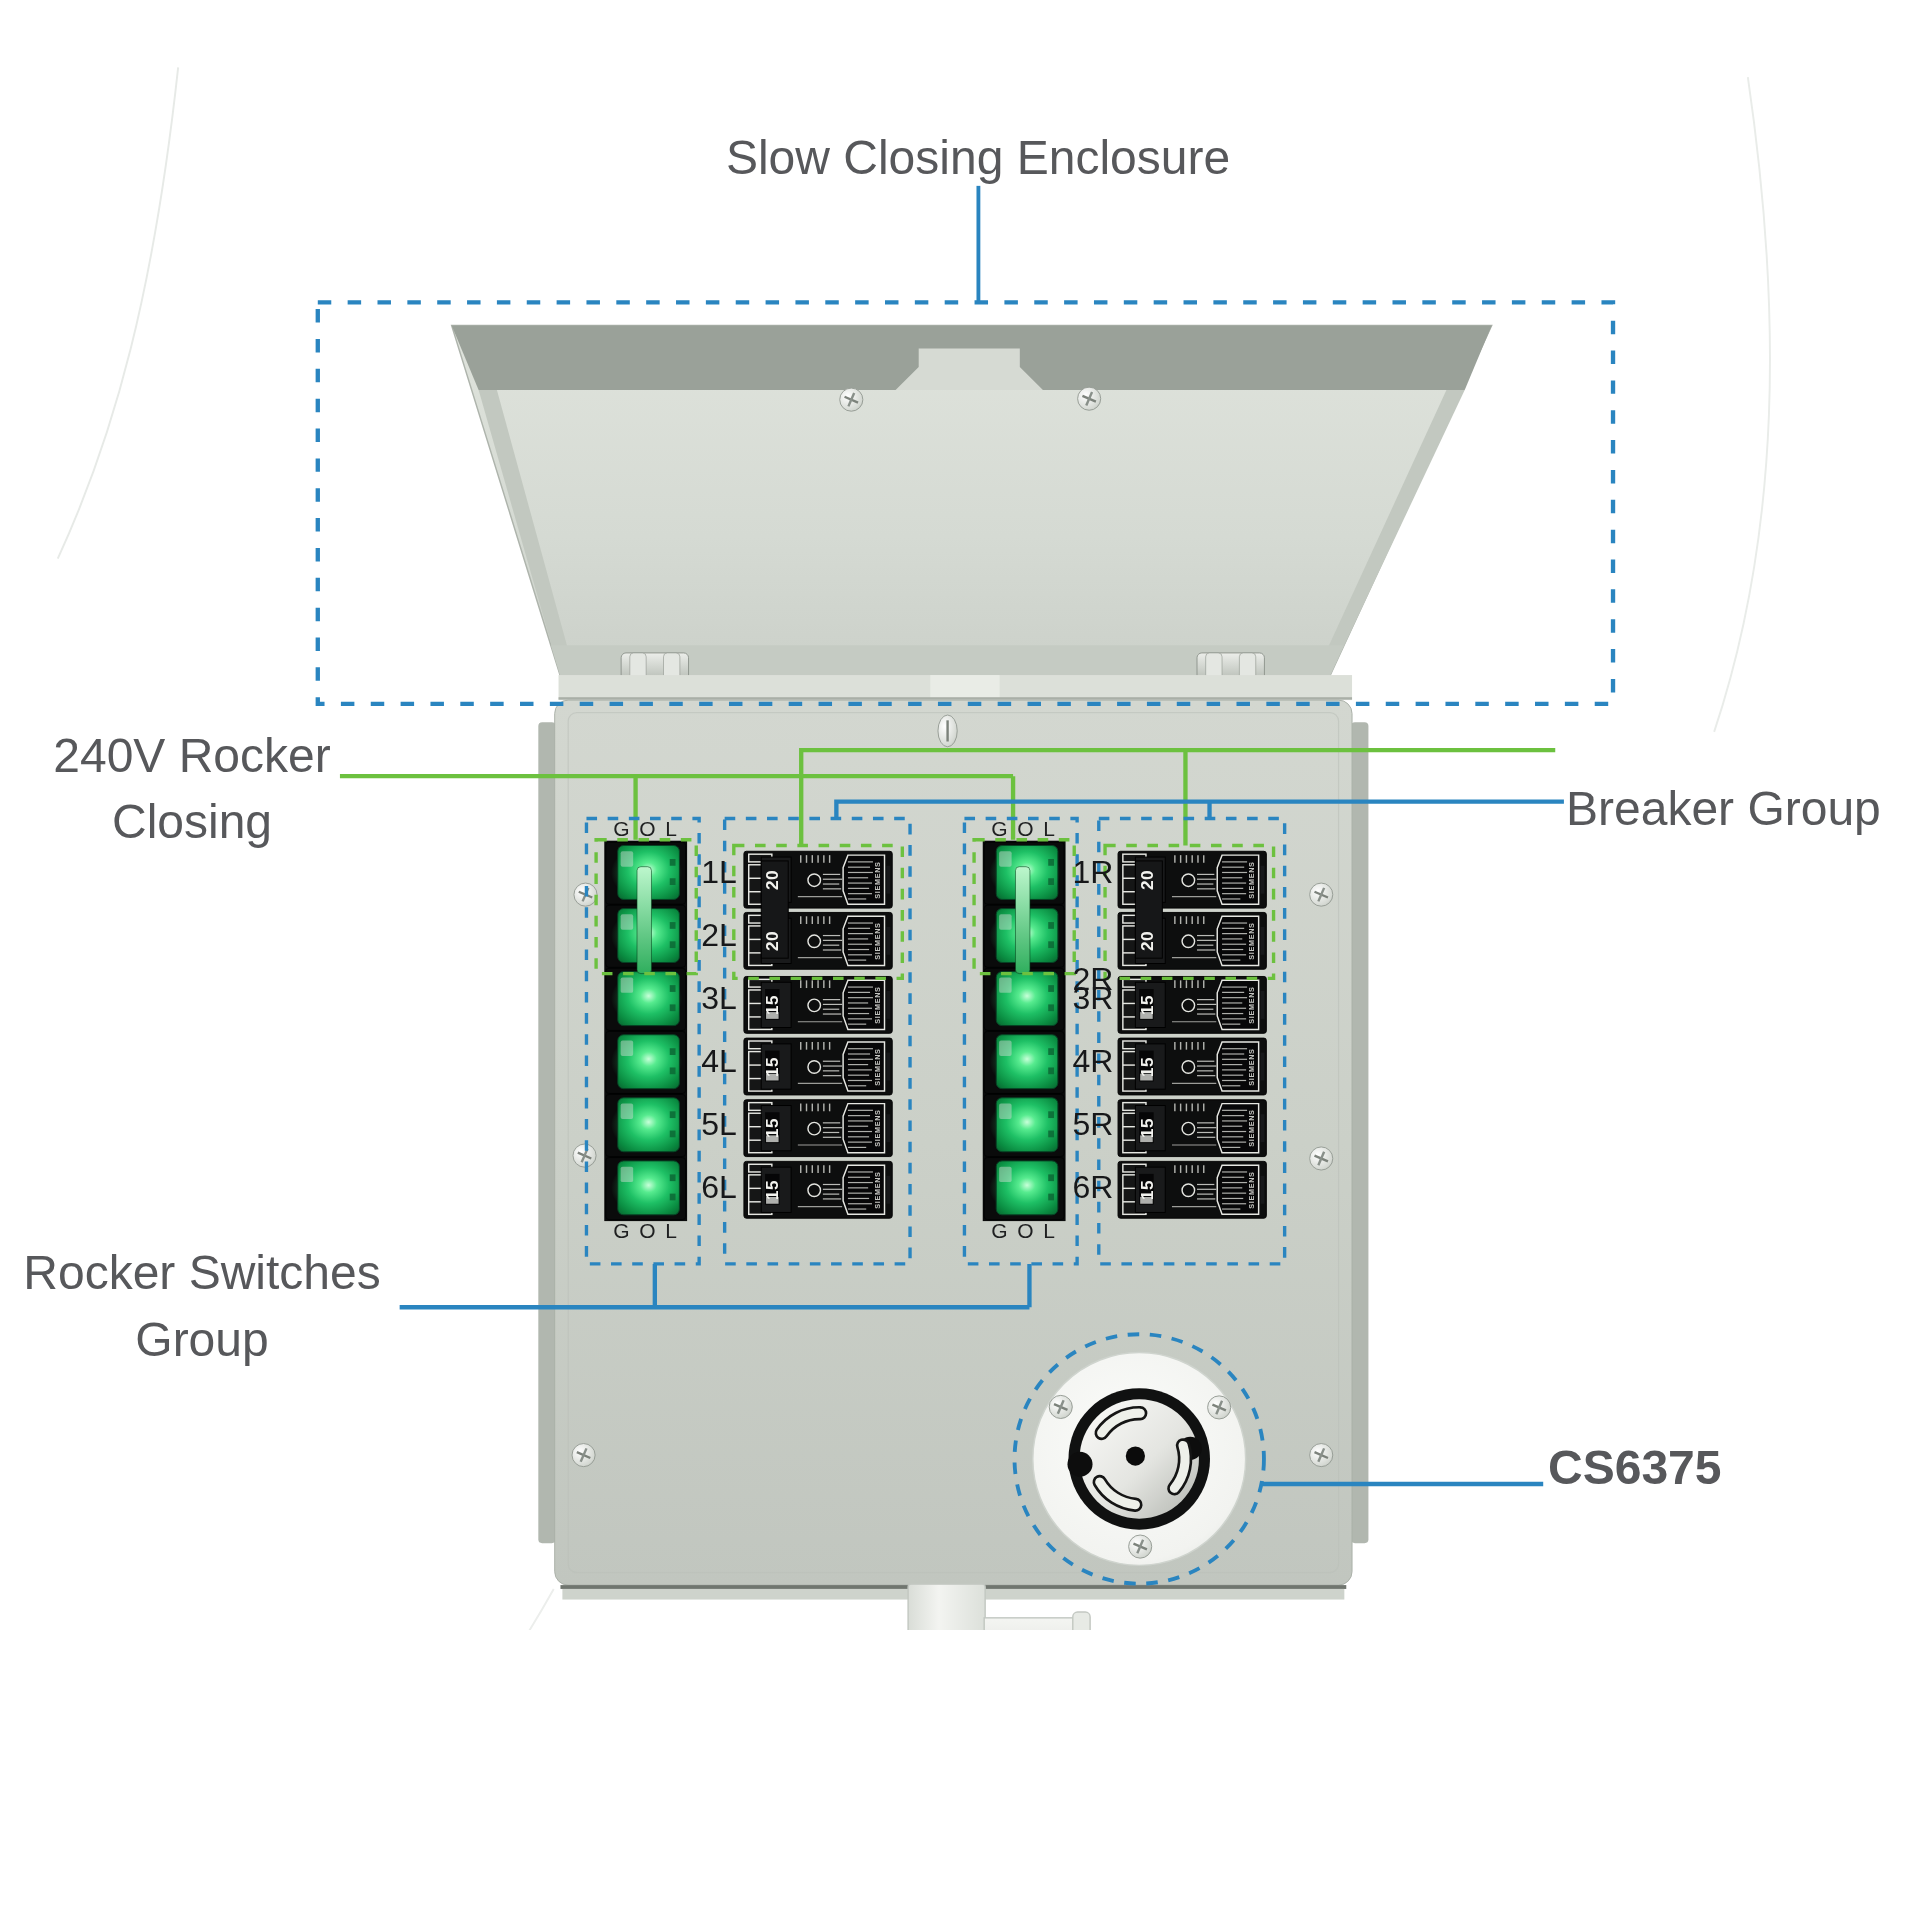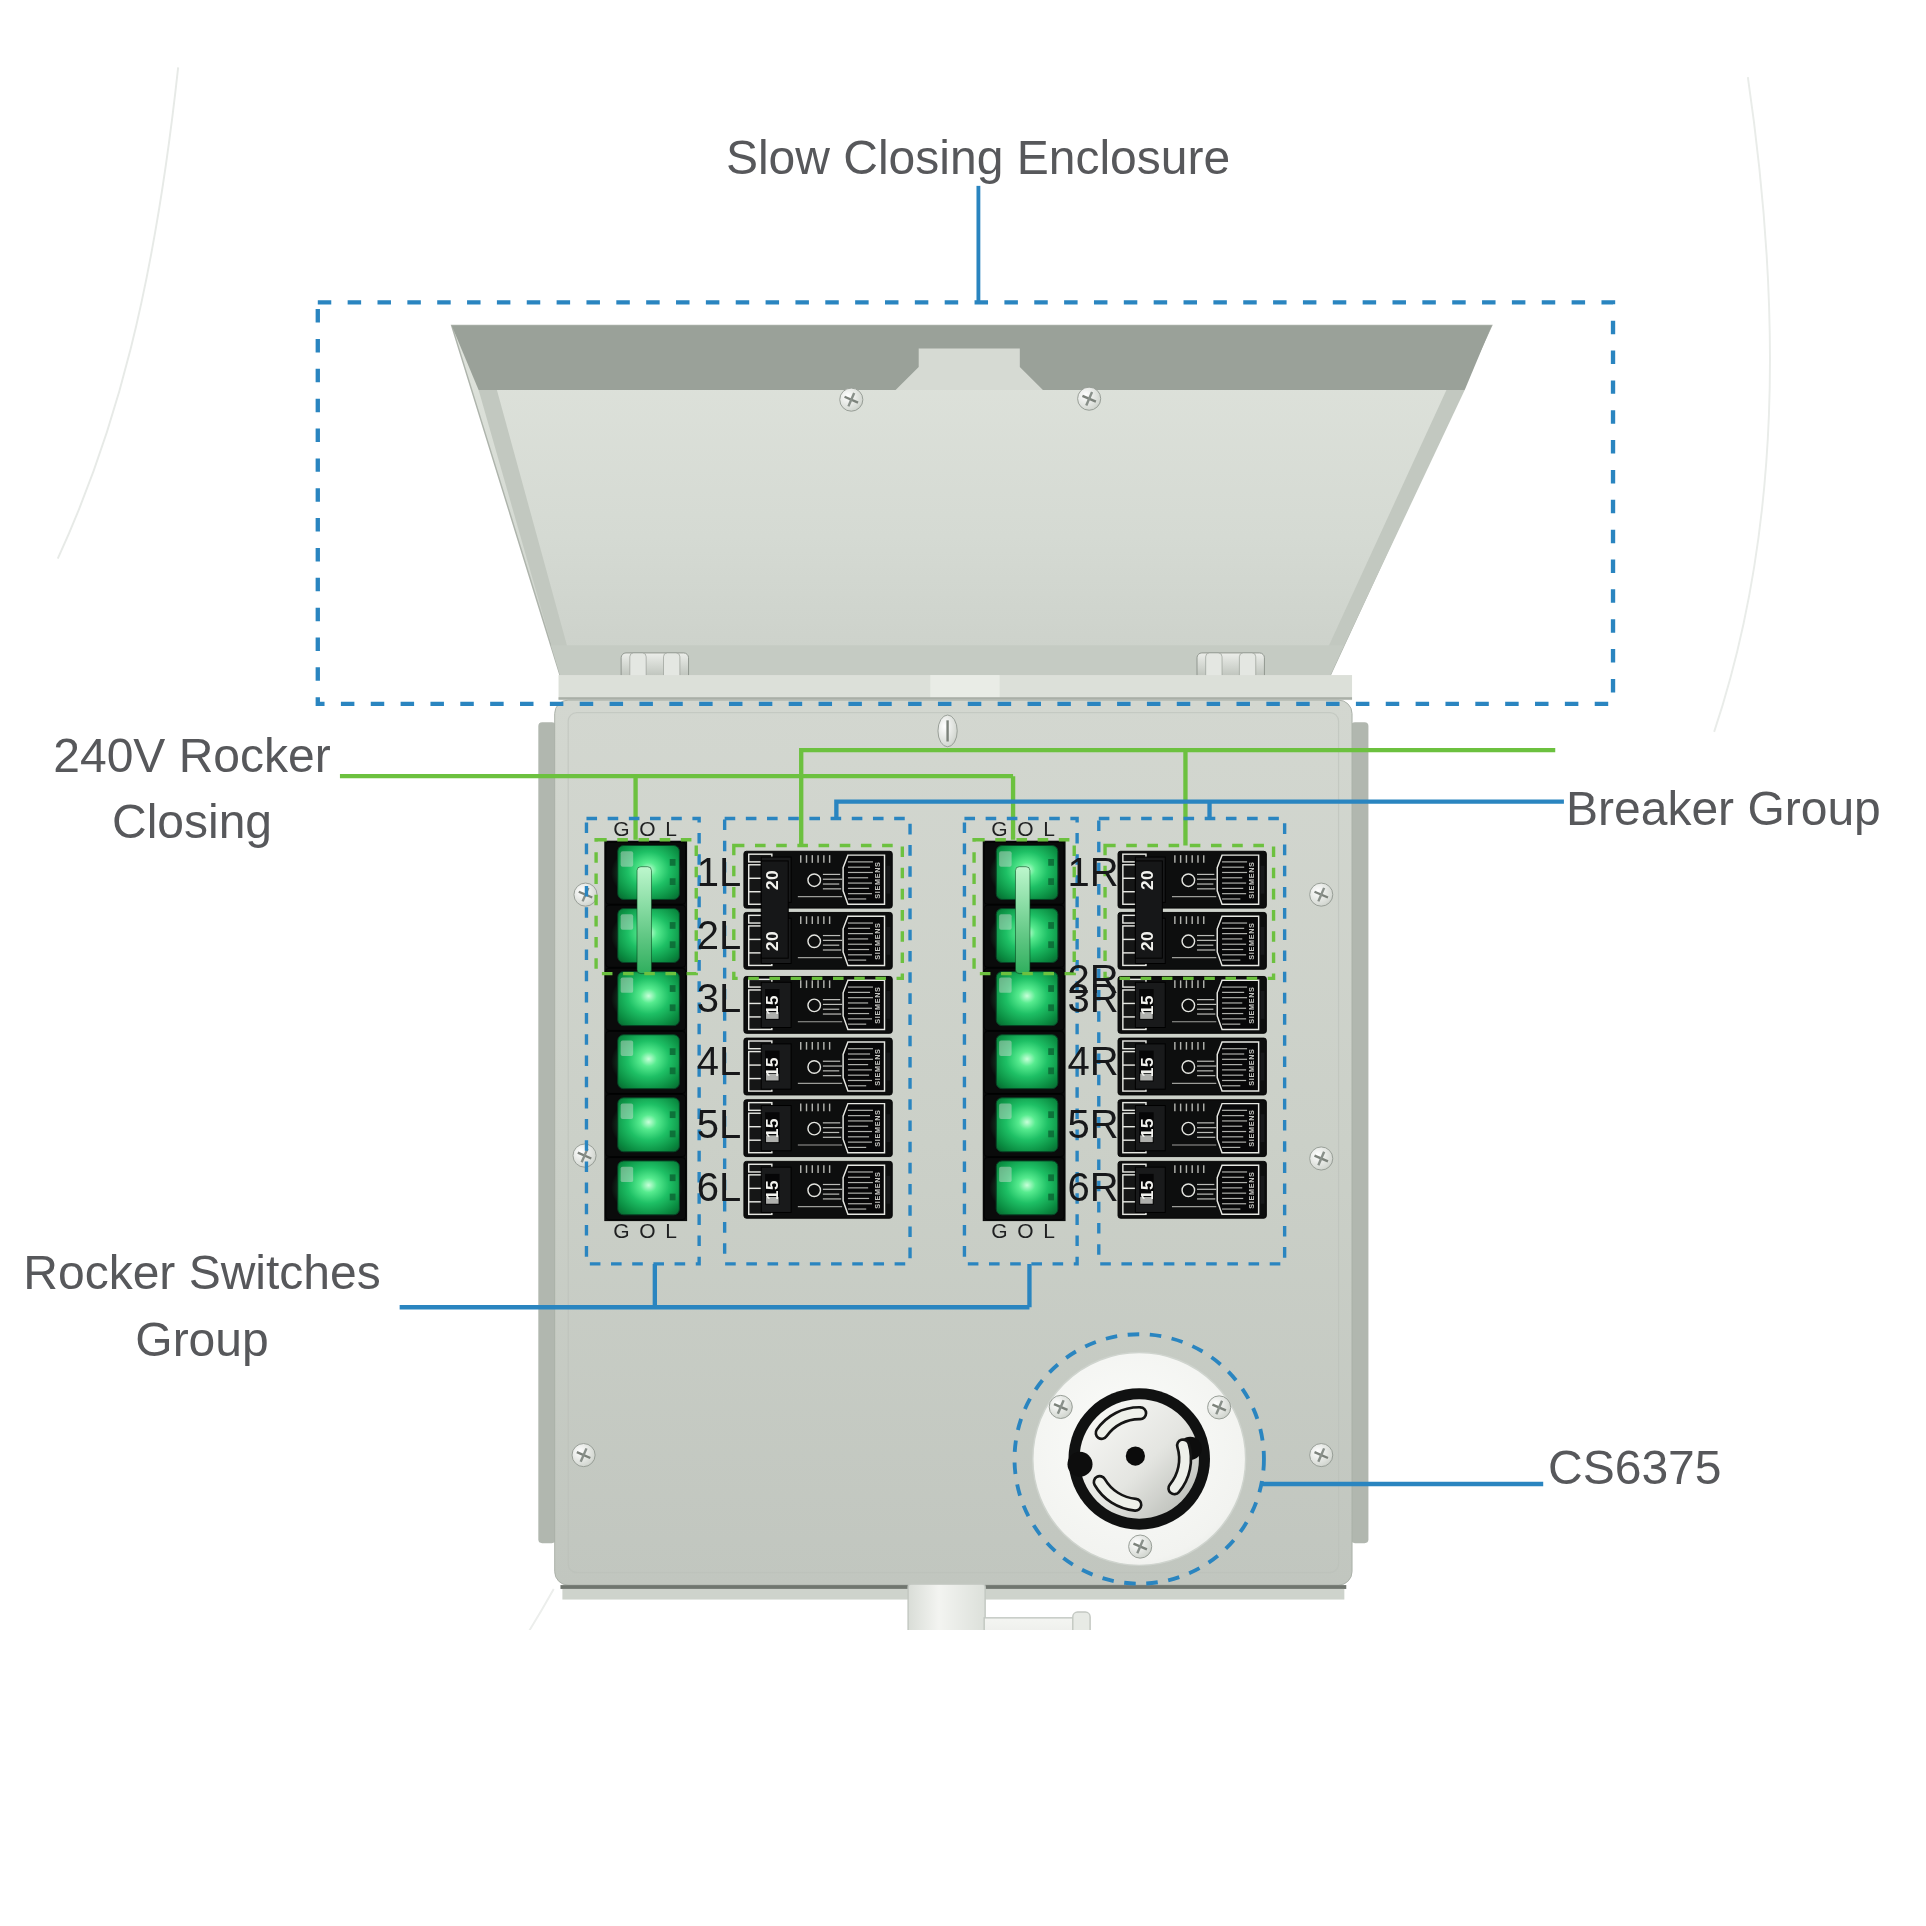--- a/index.html
+++ b/index.html
@@ -4,21 +4,21 @@
 <style>
   html,body{margin:0;padding:0;background:#ffffff;}
   #stage{position:relative;width:1926px;height:1630px;background:#ffffff;overflow:hidden;
          font-family:"Liberation Sans",sans-serif;}
   #scene{position:absolute;left:0;top:0;}
   .txt{position:absolute;white-space:nowrap;}
   .big{font-size:48px;color:#57585b;letter-spacing:0px;}
   .c{transform:translate(-50%,-50%);}
   .lft{transform:translate(0,-50%);}
   .gol{font-size:21px;color:#1f2021;letter-spacing:1.9px;}
-  .row{font-size:40px;color:#17181a;}
+  .row{font-size:32px;color:#17181a;}
   .amp{font-size:17.3px;font-weight:600;color:#f2f2ee;transform:translate(-50%,-50%) rotate(-90deg);letter-spacing:0.5px;}
   .brand{font-size:7.2px;font-weight:600;color:#e6e7e2;opacity:.85;transform:translate(-50%,-50%) rotate(-90deg);letter-spacing:0.7px;}
 </style>
 </head>
 <body>
 
 <div id="stage">
 <svg id="scene" width="1926" height="1926" viewBox="0 0 4000 4000">
   <defs>
     <linearGradient id="lidInner" x1="0" y1="0" x2="0" y2="1">
@@ -278,21 +278,21 @@
   <div class="txt big c" style="left:978px;top:157px;">Slow Closing Enclosure</div>
 
   <div class="txt big c" style="left:192px;top:755px;">240V Rocker</div>
   <div class="txt big c" style="left:192px;top:821px;">Closing</div>
 
   <div class="txt big lft" style="left:1566px;top:808px;">Breaker Group</div>
 
   <div class="txt big c" style="left:202px;top:1272px;">Rocker Switches</div>
   <div class="txt big c" style="left:202px;top:1339px;">Group</div>
 
-  <div class="txt big lft" style="left:1548px;top:1467px;">CS6375</div>
+  <div class="txt big lft" style="left:1548px;top:1467px;font-weight:bold;">CS6375</div>
 
   <div class="txt gol c" style="left:646px;top:829px;">G O L</div>
   <div class="txt gol c" style="left:646px;top:1231px;">G O L</div>
   <div class="txt gol c" style="left:1024px;top:829px;">G O L</div>
   <div class="txt gol c" style="left:1024px;top:1231px;">G O L</div>
 
   <div class="txt row c" style="left:719px;top:872px;">1L</div>
   <div class="txt row c" style="left:719px;top:935px;">2L</div>
   <div class="txt row c" style="left:719px;top:998px;">3L</div>
   <div class="txt row c" style="left:719px;top:1061px;">4L</div>

